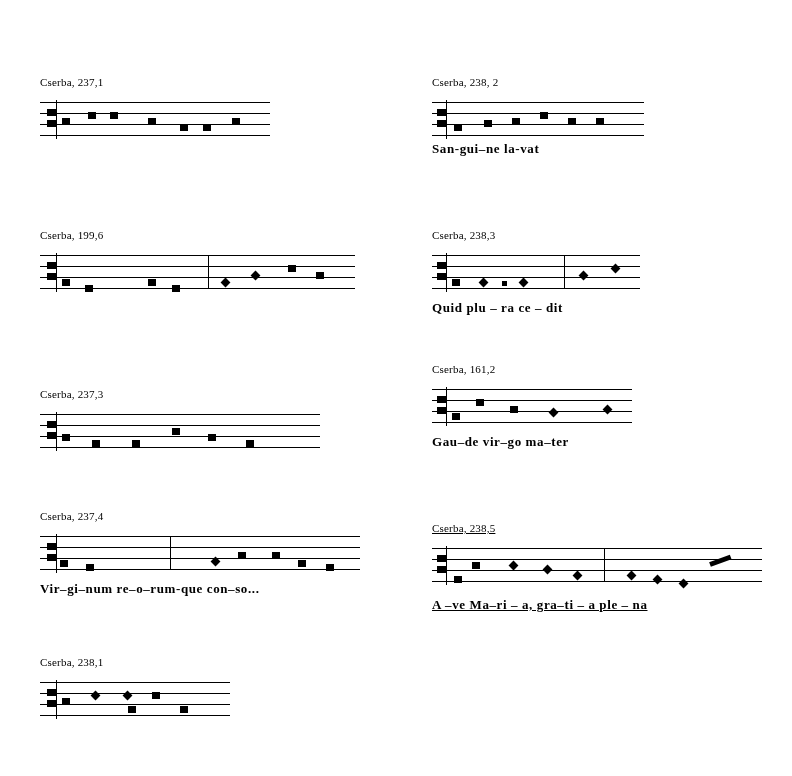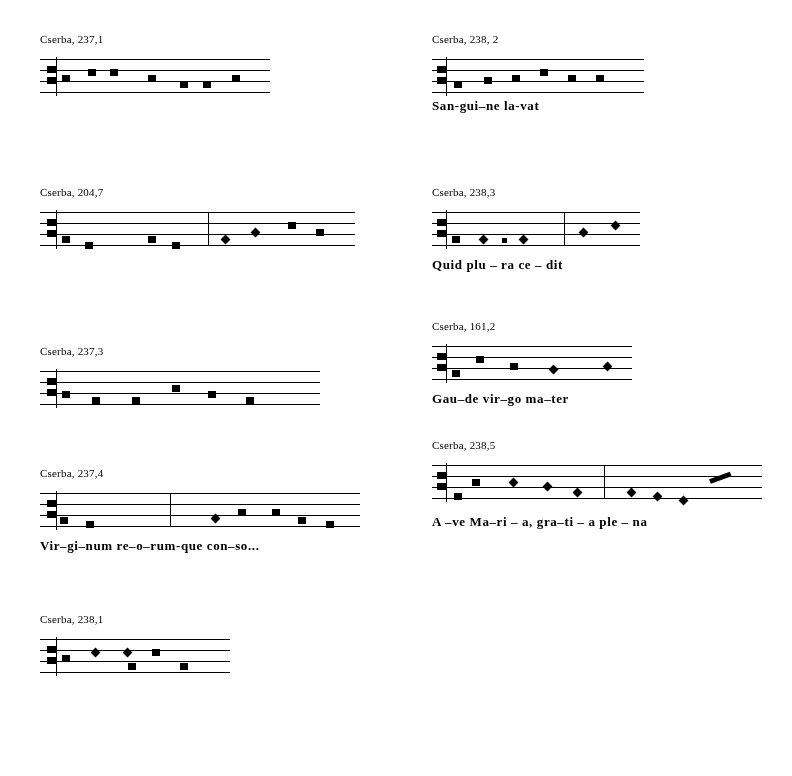--- a/index.html
+++ b/index.html
@@ -17,20 +17,21 @@
   }
   .chant {
     position: absolute;
   }
   .chant-label {
     font-family: "Liberation Serif", serif;
     font-size: 11px;
     letter-spacing: 0.2px;
     color: #000;
     white-space: nowrap;
+    margin-top: 43px;
   }
   .staff {
     position: relative;
     margin-top: 6px;
     background: transparent;
   }
   .staff-line {
     position: absolute;
     left: 0;
     height: 1px;
@@ -120,21 +121,21 @@
         <div class="note square" style="left: 22px; top: 30px;"></div>
         <div class="note square" style="left: 52px; top: 26px;"></div>
         <div class="note square" style="left: 80px; top: 24px;"></div>
         <div class="note square" style="left: 108px; top: 18px;"></div>
         <div class="note square" style="left: 136px; top: 24px;"></div>
         <div class="note square" style="left: 164px; top: 24px;"></div>
       </div>
       <div class="lyrics">San-gui–ne  la-vat</div>
     </div>
     <div class="chant" style="left: 40px; top: 186px;">
-      <div class="chant-label">Cserba, 204,7</div>
+      <div class="chant-label">Cserba, 199,6</div>
       <div class="staff" style="width: 315px; height: 46px;">
         <div class="staff-line" style="top: 8px; width: 315px;"></div>
         <div class="staff-line" style="top: 19px; width: 315px;"></div>
         <div class="staff-line" style="top: 30px; width: 315px;"></div>
         <div class="staff-line" style="top: 41px; width: 315px;"></div>
         <div class="clef" style="left: 7px; top: 15px; height: 7px;"></div>
         <div class="clef" style="left: 7px; top: 26px; height: 7px;"></div>
         <div class="clef-stem" style="left: 16px; top: 6px; height: 39px;"></div>
         <div class="barline" style="left: 168px; top: 8px; height: 33px;"></div>
         <div class="note square" style="left: 22px; top: 32px;"></div>
@@ -217,21 +218,21 @@
         <div class="note square" style="left: 20px; top: 32px;"></div>
         <div class="note square" style="left: 46px; top: 36px;"></div>
         <div class="note diamond" style="left: 172px; top: 30px;"></div>
         <div class="note square" style="left: 198px; top: 24px;"></div>
         <div class="note square" style="left: 232px; top: 24px;"></div>
         <div class="note square" style="left: 258px; top: 32px;"></div>
         <div class="note square" style="left: 286px; top: 36px;"></div>
       </div>
       <div class="lyrics">Vir–gi–num    re–o–rum-que con–so...</div>
     </div>
-    <div class="chant" style="left: 432px; top: 439px;">
+    <div class="chant" style="left: 432px; top: 479px; text-decoration: underline;">
       <div class="chant-label">Cserba, 238,5</div>
       <div class="staff" style="width: 330px; height: 50px;">
         <div class="staff-line" style="top: 8px; width: 330px;"></div>
         <div class="staff-line" style="top: 19px; width: 330px;"></div>
         <div class="staff-line" style="top: 30px; width: 330px;"></div>
         <div class="staff-line" style="top: 41px; width: 330px;"></div>
         <div class="clef" style="left: 5px; top: 15px; height: 7px;"></div>
         <div class="clef" style="left: 5px; top: 26px; height: 7px;"></div>
         <div class="clef-stem" style="left: 14px; top: 6px; height: 39px;"></div>
         <div class="barline" style="left: 172px; top: 8px; height: 33px;"></div>

